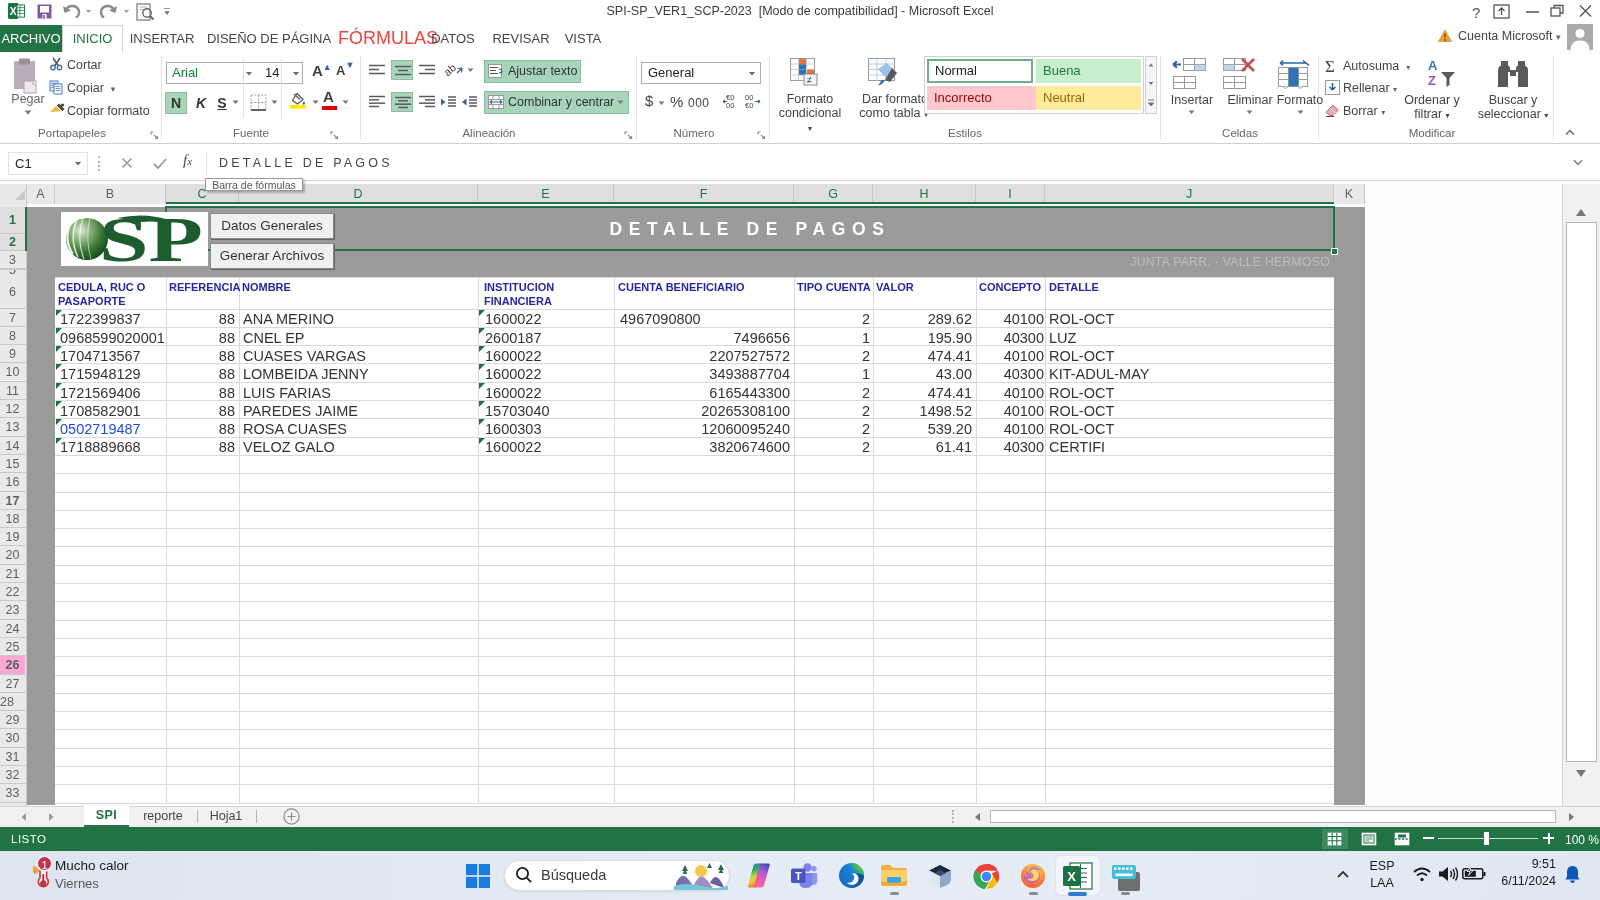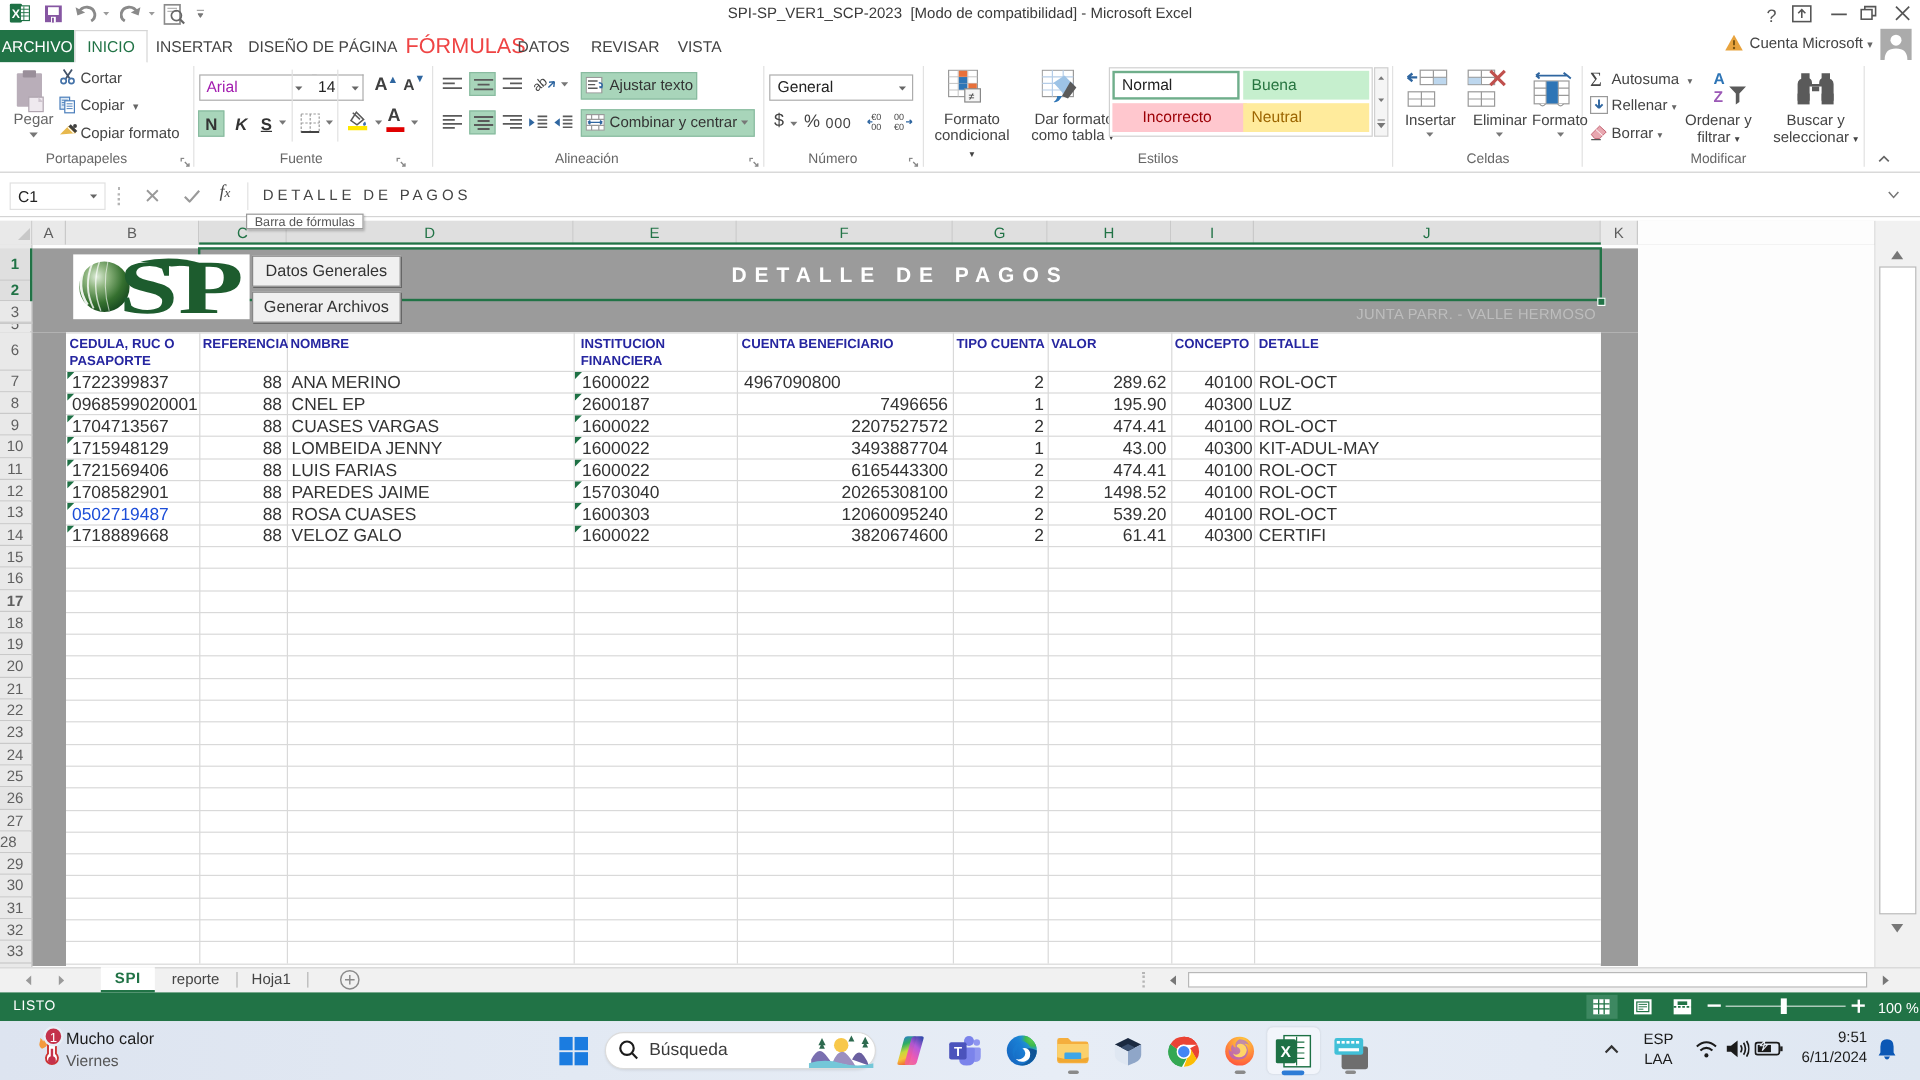--- a/index.html
+++ b/index.html
@@ -158,21 +158,21 @@
 <div class="ab" style="left:67px;top:81px;font-size:12.5px;color:#444">Copiar&nbsp;&nbsp;<span style="font-size:9px;color:#666">▾</span></div>
 <div class="ab" style="left:49px;top:103px">
     <svg width="16" height="15" viewBox="0 0 16 15">
       <path d="M1 9 L8 2 l3 0 3 3 0 3z" fill="#e7b84d"></path>
       <path d="M7.5 3 l5 5" stroke="#fff" stroke-width="1"></path>
       <path d="M9 1.5 l5.5 5.5" stroke="#3f3f3f" stroke-width="2.6"></path>
       <circle cx="13.5" cy="2" r="1.6" fill="#3f3f3f"></circle>
     </svg>
   </div>
 <div class="ab" style="left:67px;top:104px;font-size:12.5px;color:#444">Copiar formato</div>
-<div class="ab" style="left:166px;top:62px;width:98px;height:22px;border:1px solid #acacac;background:#fff;font-size:13px;color:#a21caf;line-height:20px;padding-left:5px">Arial</div>
+<div class="ab" style="left:166px;top:62px;width:98px;height:22px;border:1px solid #acacac;background:#fff;font-size:13px;color:#15803d;line-height:20px;padding-left:5px">Arial</div>
 <div class="ab" style="left:245px;top:71px">
     <svg width="8" height="6" viewBox="0 0 8 6">
       <path d="M1 1 L4 4.5 L7 1z" fill="#666"></path>
     </svg>
   </div>
 <div class="ab" style="left:260px;top:62px;width:43px;height:22px;border:1px solid #acacac;border-left:none;background:#fff;font-size:13px;color:#222;line-height:20px;padding-left:5px">14</div>
 <div class="ab" style="left:292px;top:71px">
     <svg width="8" height="6" viewBox="0 0 8 6">
       <path d="M1 1 L4 4.5 L7 1z" fill="#666"></path>
     </svg>
@@ -358,21 +358,21 @@
 <path d="M0.5 6 h26 M0.5 11.5 h26 M0.5 17 h26 M9 0.5 v22 M18 0.5 v22" stroke="#b5cde8" stroke-width="1"></path>
 <path d="M10 11 l9-6 8 8 -9 7z" fill="#9dc3e6"></path>
       <path d="M24 10 l5 5 -7 9 -5-2z" fill="#5a5a5a"></path>
       <path d="M17 22 q-3 6-7 5 q3-2 3-5z" fill="#2e75b6"></path>
     </svg>
   </div>
 <div class="ab" style="left:848px;top:92px;width:80px;text-align:right;font-size:12.5px;color:#444;line-height:14px">Dar formato<br>como tabla <span style="font-size:8px">▾</span></div>
 <div class="ab" style="left:924px;top:56px;width:220px;height:58px;border:1px solid #d0d0d0;background:#fff"></div>
 <div class="ab" style="left:927px;top:59px;width:106px;height:24px;background:#fff;border:2px solid #6fae8b;font-size:13px;color:#222;line-height:20px;padding-left:6px">Normal</div>
 <div class="ab" style="left:1036px;top:59px;width:105px;height:24px;background:#c6efce;font-size:13px;color:#277540;line-height:24px;padding-left:7px">Buena</div>
-<div class="ab" style="left:927px;top:86px;width:112px;height:24px;background:#ffc7ce;font-size:13px;color:#9c0006;line-height:24px;padding-left:25px">Incorrecto</div>
+<div class="ab" style="left:927px;top:86px;width:112px;height:24px;background:#ffc7ce;font-size:13px;color:#9c0006;line-height:24px;padding-left:7px">Incorrecto</div>
 <div class="ab" style="left:1036px;top:86px;width:105px;height:24px;background:#ffeb9c;font-size:13px;color:#9c6500;line-height:24px;padding-left:7px">Neutral</div>
 <div class="ab" style="left:1145px;top:56px;width:12px;height:58px;border:1px solid #d0d0d0;background:#f5f5f5"></div>
 <div class="ab" style="left:1147px;top:62px">
     <svg width="8" height="46" viewBox="0 0 8 46">
       <path d="M1.5 4.5 L4 1.5 L6.5 4.5z" fill="#777"></path>
       <path d="M1.5 20 L4 23 L6.5 20z" fill="#777"></path>
       <path d="M1 38 h6 M1.5 41 L4 44 L6.5 41z" stroke="#777" fill="#777" stroke-width="1"></path>
     </svg>
   </div>
 <div class="ab" style="left:1172px;top:57px">
@@ -558,21 +558,21 @@
 <div class="ab" style="left:0;top:564.7px;width:25px;height:18.3px;background:#e9e9e9;color:#5f5f5f;font-weight:normal;font-size:12.5px;text-align:center;line-height:18.3px">21</div>
 <div class="ab" style="left:0;top:582.0px;width:27px;height:1px;background:#c9c9c9"></div>
 <div class="ab" style="left:0;top:583.0px;width:25px;height:18.3px;background:#e9e9e9;color:#5f5f5f;font-weight:normal;font-size:12.5px;text-align:center;line-height:18.3px">22</div>
 <div class="ab" style="left:0;top:600.3px;width:27px;height:1px;background:#c9c9c9"></div>
 <div class="ab" style="left:0;top:601.3px;width:25px;height:18.3px;background:#e9e9e9;color:#5f5f5f;font-weight:normal;font-size:12.5px;text-align:center;line-height:18.3px">23</div>
 <div class="ab" style="left:0;top:618.6px;width:27px;height:1px;background:#c9c9c9"></div>
 <div class="ab" style="left:0;top:619.6px;width:25px;height:18.3px;background:#e9e9e9;color:#5f5f5f;font-weight:normal;font-size:12.5px;text-align:center;line-height:18.3px">24</div>
 <div class="ab" style="left:0;top:636.9px;width:27px;height:1px;background:#c9c9c9"></div>
 <div class="ab" style="left:0;top:637.9px;width:25px;height:18.3px;background:#e9e9e9;color:#5f5f5f;font-weight:normal;font-size:12.5px;text-align:center;line-height:18.3px">25</div>
 <div class="ab" style="left:0;top:655.2px;width:27px;height:1px;background:#c9c9c9"></div>
-<div class="ab" style="left:0;top:656.2px;width:25px;height:18.3px;background:#e5e5e5;color:#5f5f5f;font-weight:normal;font-size:12.5px;text-align:center;line-height:18.3px">26</div>
+<div class="ab" style="left:0;top:656.2px;width:25px;height:18.3px;background:#f9a8d4;color:#5f5f5f;font-weight:bold;font-size:12.5px;text-align:center;line-height:18.3px">26</div>
 <div class="ab" style="left:0;top:673.5px;width:27px;height:1px;background:#c9c9c9"></div>
 <div class="ab" style="left:0;top:674.5px;width:25px;height:18.3px;background:#e9e9e9;color:#5f5f5f;font-weight:normal;font-size:12.5px;text-align:center;line-height:18.3px">27</div>
 <div class="ab" style="left:0;top:691.8px;width:27px;height:1px;background:#c9c9c9"></div>
 <div class="ab" style="left:0;top:692.8px;width:25px;height:18.3px;background:#e9e9e9;color:#5f5f5f;font-weight:normal;font-size:12.5px;line-height:18.3px">28</div>
 <div class="ab" style="left:0;top:710.1px;width:27px;height:1px;background:#c9c9c9"></div>
 <div class="ab" style="left:0;top:711.1px;width:25px;height:18.3px;background:#e9e9e9;color:#5f5f5f;font-weight:normal;font-size:12.5px;text-align:center;line-height:18.3px">29</div>
 <div class="ab" style="left:0;top:728.4px;width:27px;height:1px;background:#c9c9c9"></div>
 <div class="ab" style="left:0;top:729.4px;width:25px;height:18.3px;background:#e9e9e9;color:#5f5f5f;font-weight:normal;font-size:12.5px;text-align:center;line-height:18.3px">30</div>
 <div class="ab" style="left:0;top:746.7px;width:27px;height:1px;background:#c9c9c9"></div>
 <div class="ab" style="left:0;top:747.7px;width:25px;height:18.3px;background:#e9e9e9;color:#5f5f5f;font-weight:normal;font-size:12.5px;text-align:center;line-height:18.3px">31</div>

